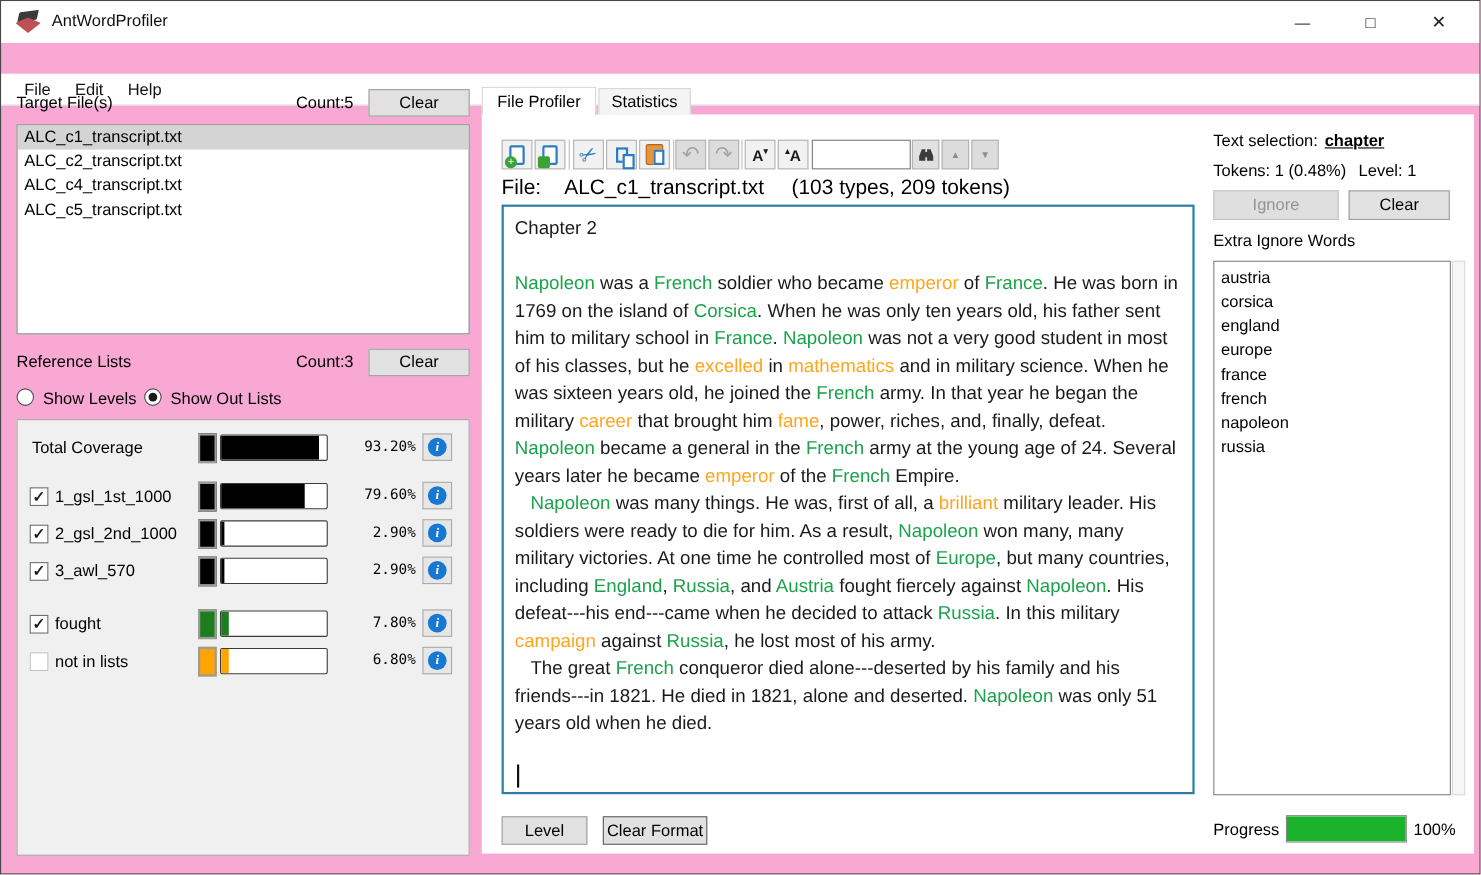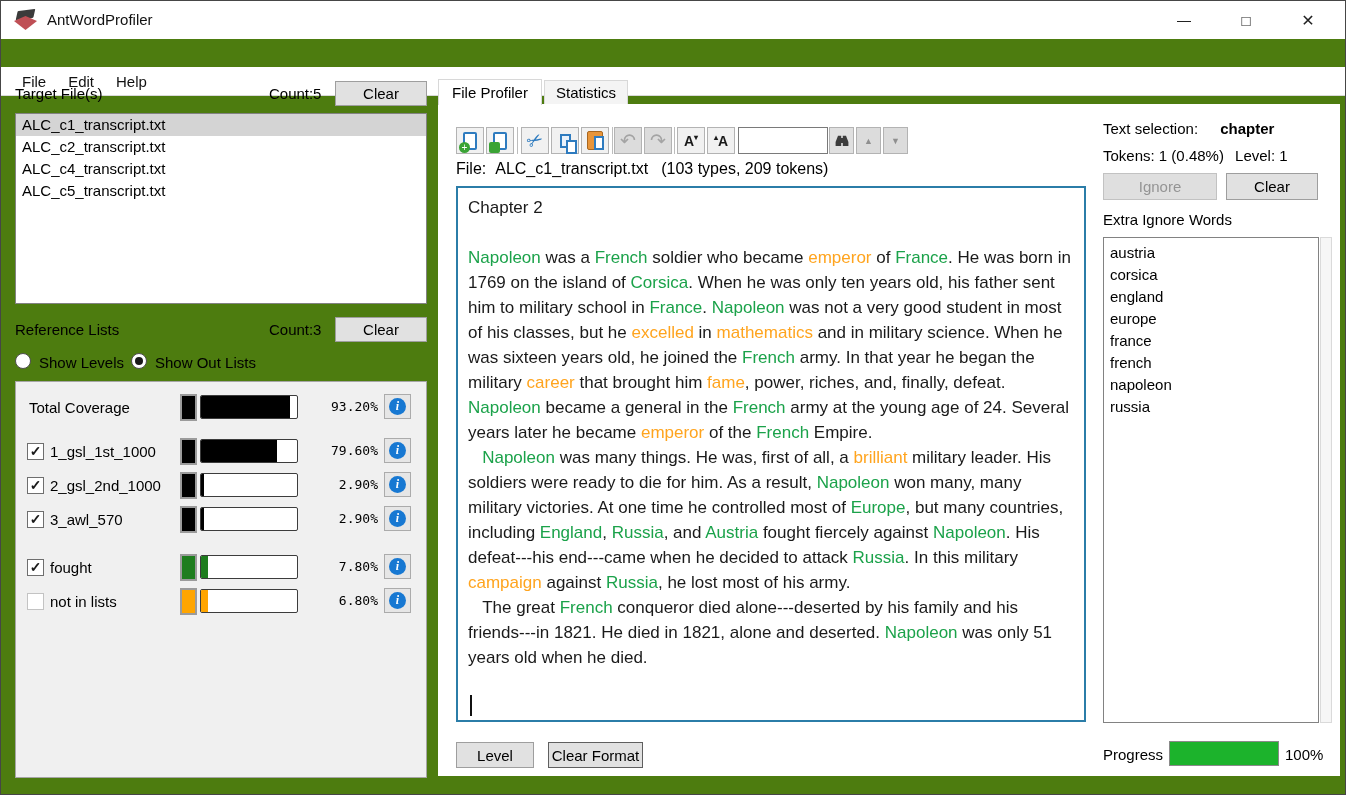--- a/index.html
+++ b/index.html
@@ -1,16 +1,16 @@
 <!DOCTYPE html>
 <html><head>
 <meta charset="utf-8">
 <style>
   html,body{margin:0;padding:0;background:#cfcfcf;font-family:"Liberation Sans",sans-serif;}
-  .window{position:relative;width:1346px;height:795px;background:#4d7c0f;border:1px solid #464646;box-sizing:border-box;overflow:hidden;}
+  .window{position:relative;width:1346px;height:795px;background:#f9a8d4;border:1px solid #464646;box-sizing:border-box;overflow:hidden;}
   
   .titlebar{position:absolute;left:0;top:0;width:100%;height:38px;background:#fff;}
   .app-icon{position:absolute;left:13px;top:8px;width:24px;height:22px;}
   .app-icon .hat{position:absolute;left:3px;top:1px;width:17px;height:9px;background:#3b3b3b;transform:skewX(-20deg) rotate(-8deg);border-radius:1px;}
   .app-icon .book{position:absolute;left:0;top:7px;width:23px;height:14px;background:#bf4f55;clip-path:polygon(0 35%,50% 0,100% 35%,50% 100%);}
   .win-title{position:absolute;left:46px;top:10px;font-size:15px;color:#111;}
   .win-controls{position:absolute;right:6px;top:0;height:38px;display:flex;}
   .win-btn{width:62px;height:38px;display:flex;align-items:center;justify-content:center;font-size:14px;color:#222;}
   
   .menubar{position:absolute;left:0;top:38px;width:100%;height:29px;background:#fff;display:flex;align-items:center;padding-left:10px;box-sizing:border-box;border-bottom:1px solid #d9d9d9;margin-top:28px;}
@@ -53,21 +53,21 @@
   .copy-back{position:relative;width:11px;height:14px;border:2px solid #2e7bbf;background:#eaf2fb;box-sizing:border-box;}
   .copy-front{position:absolute;left:4px;top:4px;width:11px;height:14px;border:2px solid #2e7bbf;background:#fff;box-sizing:border-box;}
   .paste-board{position:relative;width:14px;height:17px;background:#e8953a;border:1px solid #a9671f;border-radius:2px;}
   .paste-page{position:absolute;left:6px;top:4px;width:10px;height:14px;background:#fff;border:2px solid #2e7bbf;box-sizing:border-box;}
   .glyph-undo{font-size:19px;line-height:19px;color:#a4a4a4;}
   .font-ic{font-size:14px;font-weight:bold;color:#1a1a1a;}
   .font-ic small{font-size:8px;vertical-align:top;}
   .search-input{position:absolute;left:300px;top:23px;width:90px;height:27px;border:1px solid #7a7a7a;box-sizing:border-box;font-size:14px;padding:0 4px;}
   .arrow-btn{font-size:9px;color:#8f8f8f;}
   
-  .file-line{position:absolute;left:18px;top:56px;font-size:16px;color:#000;display:flex;gap:9px;white-space:nowrap;}
+  .file-line{position:absolute;left:18px;top:56px;font-size:19px;color:#000;display:flex;gap:21px;white-space:nowrap;}
   
   .text-area{position:absolute;left:18px;top:82px;width:630px;height:536px;background:#fff;border:2px solid #2b7da8;box-sizing:border-box;padding:7px 10px;overflow:hidden;}
   .para{white-space:pre-wrap;font-size:17px;line-height:25px;color:#1a1a1a;min-height:25px;}
   .g{color:#1ba24a;}
   .o{color:#ffa41e;}
   .caret{margin-top:25px;margin-left:2px;width:0;height:21px;border-left:2px solid #111;}
   
   .action-btn{position:absolute;top:638px;height:26px;background:#e1e1e1;border:1px solid #9e9e9e;box-sizing:border-box;font-size:15px;display:flex;align-items:center;justify-content:center;}
   
   .sel-line{position:absolute;left:665px;font-size:15px;color:#000;white-space:nowrap;}
@@ -267,21 +267,21 @@
         <div class="para"><span>   </span><span class="g">Napoleon</span><span> was many things. He was, first of all, a </span><span class="o">brilliant</span><span> military leader. His soldiers were ready to die for him. As a result, </span><span class="g">Napoleon</span><span> won many, many military victories. At one time he controlled most of </span><span class="g">Europe</span><span>, but many countries, including </span><span class="g">England</span><span>, </span><span class="g">Russia</span><span>, and </span><span class="g">Austria</span><span> fought fiercely against </span><span class="g">Napoleon</span><span>. His defeat---his end---came when he decided to attack </span><span class="g">Russia</span><span>. In this military </span><span class="o">campaign</span><span> against </span><span class="g">Russia</span><span>, he lost most of his army.</span></div>
         <div class="para"><span>   The great </span><span class="g">French</span><span> conqueror died alone---deserted by his family and his friends---in 1821. He died in 1821, alone and deserted. </span><span class="g">Napoleon</span><span> was only 51 years old when he died.</span></div>
         <div class="caret"></div>
       </div>
 
     <div class="action-btn" style="left:18px;width:78px;">Level</div>
     <div class="action-btn" style="left:110px;width:95px;border-color:#5f5f5f;">Clear Format</div>
 
     <div class="sel-line" style="top:16px;">
       <span>Text selection:</span>
-      <b style="margin-left:18px;">chapter</b>
+      <b style="margin-left:2px;text-decoration:underline;">chapter</b>
     </div>
     <div class="sel-line" style="top:43px;">
       <span>Tokens: 1 (0.48%)</span>
       <span style="margin-left:7px;">Level: 1</span>
     </div>
     <div class="side-btn disabled" style="left:665px;width:114px;">Ignore</div>
     <div class="side-btn" style="left:788px;width:92px;">Clear</div>
     <div class="sel-line" style="top:107px;">Extra Ignore Words</div>
     <div class="iw-box">
         <div class="iw-item">austria</div>

